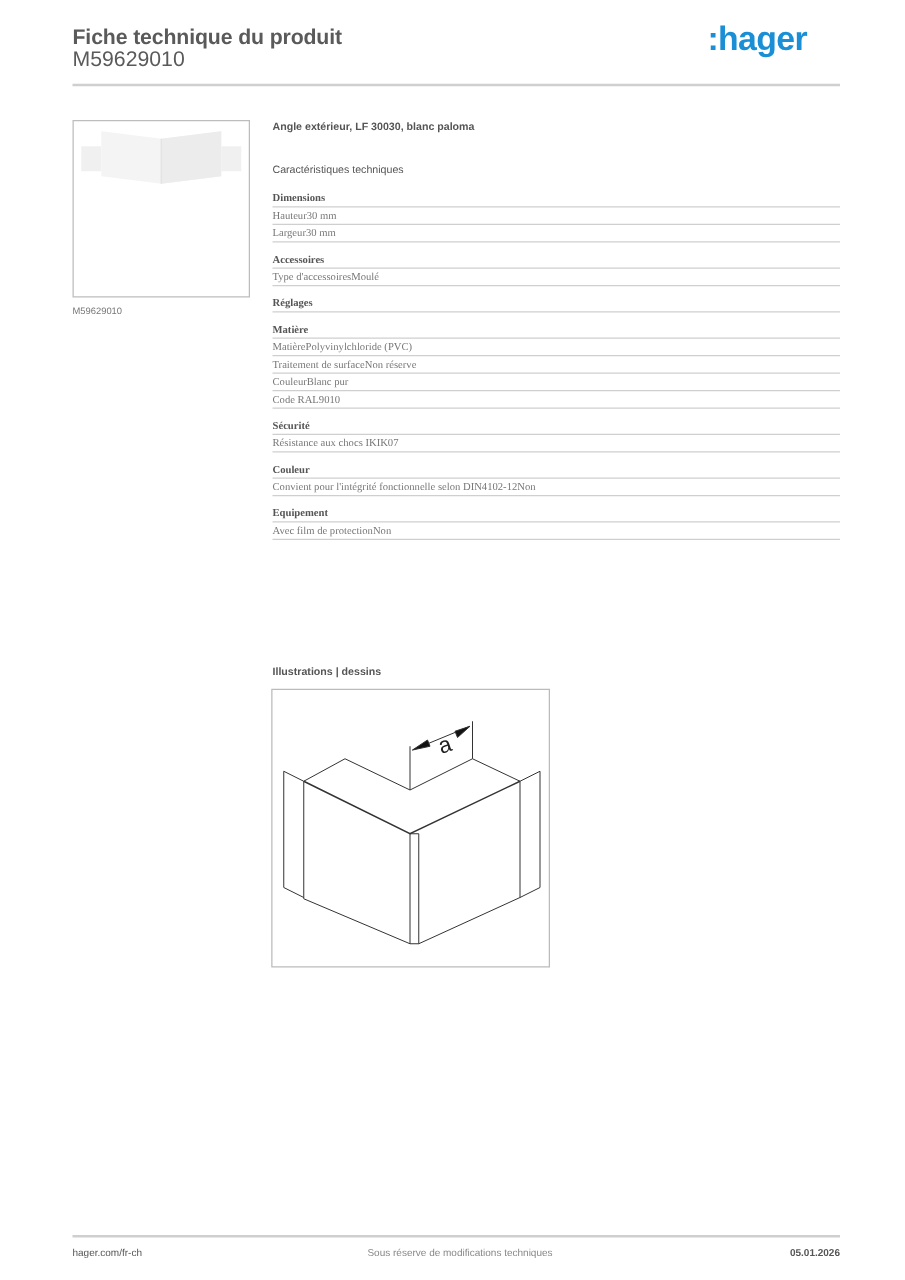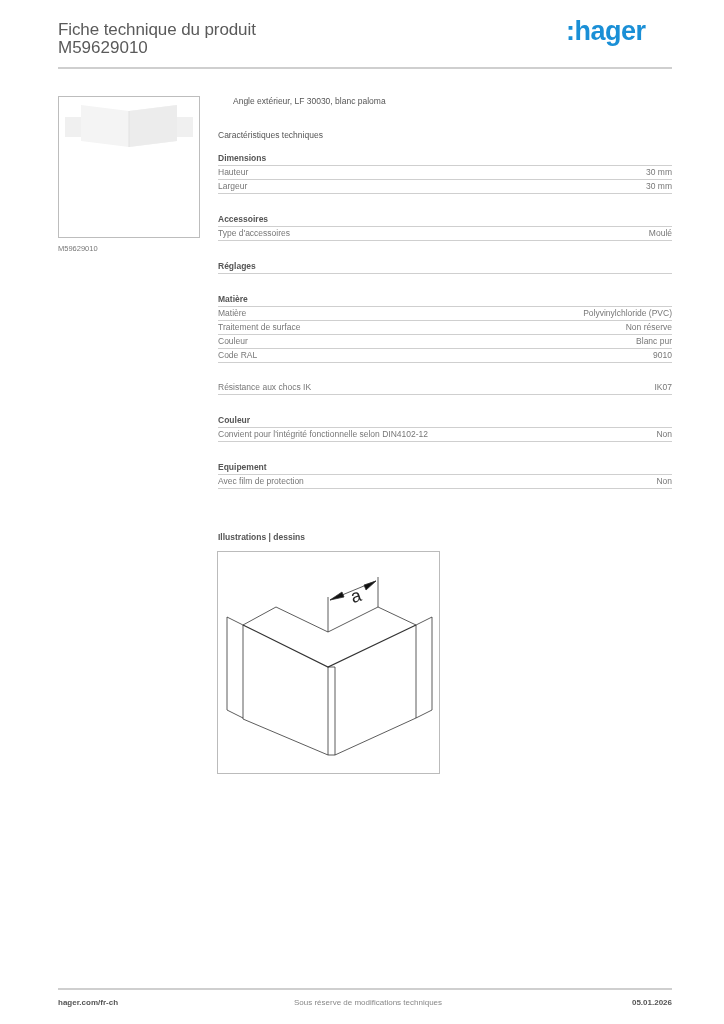--- a/index.html
+++ b/index.html
@@ -1,34 +1,34 @@
 <!DOCTYPE html>
 <html><head>
 <meta charset="utf-8">
 <style>
   html, body { margin: 0; padding: 0; background: #ffffff; }
   body { width: 724px; height: 1024px; position: relative; font-family: "Liberation Sans", sans-serif; color: #555; overflow: hidden; }
   .abs { position: absolute; }
-  .title { left: 58px; top: 20px; font-size: 17px; font-weight: normal; color: #5a5a5a; letter-spacing: -0.1px; }
+  .title { left: 58px; top: 20px; font-size: 17px; font-weight: bold; color: #5a5a5a; letter-spacing: -0.1px; }
   .subtitle { left: 58px; top: 38px; font-size: 17px; color: #5a5a5a; }
   .logo { left: 566px; top: 16px; font-size: 27px; font-weight: bold; color: #1a8fd6; letter-spacing: -0.5px; }
   .hr-top { left: 58px; top: 67px; width: 614px; height: 2px; background: #cfcfcf; }
   .thumb { left: 58px; top: 96px; width: 142px; height: 142px; border: 1px solid #bdbdbd; box-sizing: border-box; background: #fff; overflow: hidden; }
   .thumb-caption { left: 58px; top: 244px; font-size: 7.5px; color: #777; }
-  .product-name { left: 233px; top: 96px; font-size: 8.5px; font-weight: normal; color: #555; }
+  .product-name { left: 218px; top: 96px; font-size: 8.5px; font-weight: bold; color: #555; }
   .spec-heading { left: 218px; top: 130px; font-size: 8.5px; font-weight: normal; color: #555; }
   .specs { left: 218px; top: 151px; width: 454px; }
-  .grp { margin-bottom: 18px; }
+  .grp { margin-bottom: 6px; font-family: Liberation Serif, serif; }
   .grp-title { font-size: 8.5px; font-weight: bold; color: #555; height: 14px; line-height: 14px; border-bottom: 1.5px solid #cfcfcf; padding-left: 0; }
-  .row { display: flex; justify-content: space-between; font-size: 8.5px; color: #777; height: 13px; line-height: 13px; border-bottom: 1.5px solid #cfcfcf; }
+  .row { display: flex; justify-content: flex-start; font-size: 8.5px; color: #777; height: 13px; line-height: 13px; border-bottom: 1.5px solid #cfcfcf; }
   .row span { white-space: nowrap; }
   .illus-heading { left: 218px; top: 532px; font-size: 8.5px; font-weight: bold; color: #555; }
   .drawing { left: 217px; top: 551px; width: 223px; height: 223px; border: 1px solid #bbb; box-sizing: border-box; background: #fff; }
   .hr-bot { left: 58px; top: 988px; width: 614px; height: 1.5px; background: #cfcfcf; }
-  .foot-left { left: 58px; top: 998px; font-size: 8px; font-weight: bold; color: #555; }
+  .foot-left { left: 58px; top: 998px; font-size: 8px; font-weight: normal; color: #555; }
   .foot-mid { left: 0; width: 736px; top: 998px; font-size: 8px; color: #888; text-align: center; }
   .foot-right { right: 52px; top: 998px; font-size: 8px; font-weight: bold; color: #555; }
 </style>
 </head>
 <body>
 
 <div class="abs title">Fiche technique du produit</div>
 <div class="abs subtitle">M59629010</div>
 <div class="abs logo">:hager</div>
 <div class="abs hr-top"></div>
@@ -82,20 +82,21 @@
     <div class="row">
         <span>Couleur</span>
         <span>Blanc pur</span>
       </div>
     <div class="row">
         <span>Code RAL</span>
         <span>9010</span>
       </div>
   </div>
   <div class="grp">
+    <div class="grp-title">Sécurité</div>
     <div class="row">
         <span>Résistance aux chocs IK</span>
         <span>IK07</span>
       </div>
   </div>
   <div class="grp">
     <div class="grp-title">Couleur</div>
     <div class="row">
         <span>Convient pour l'intégrité fonctionnelle selon DIN4102-12</span>
         <span>Non</span>

